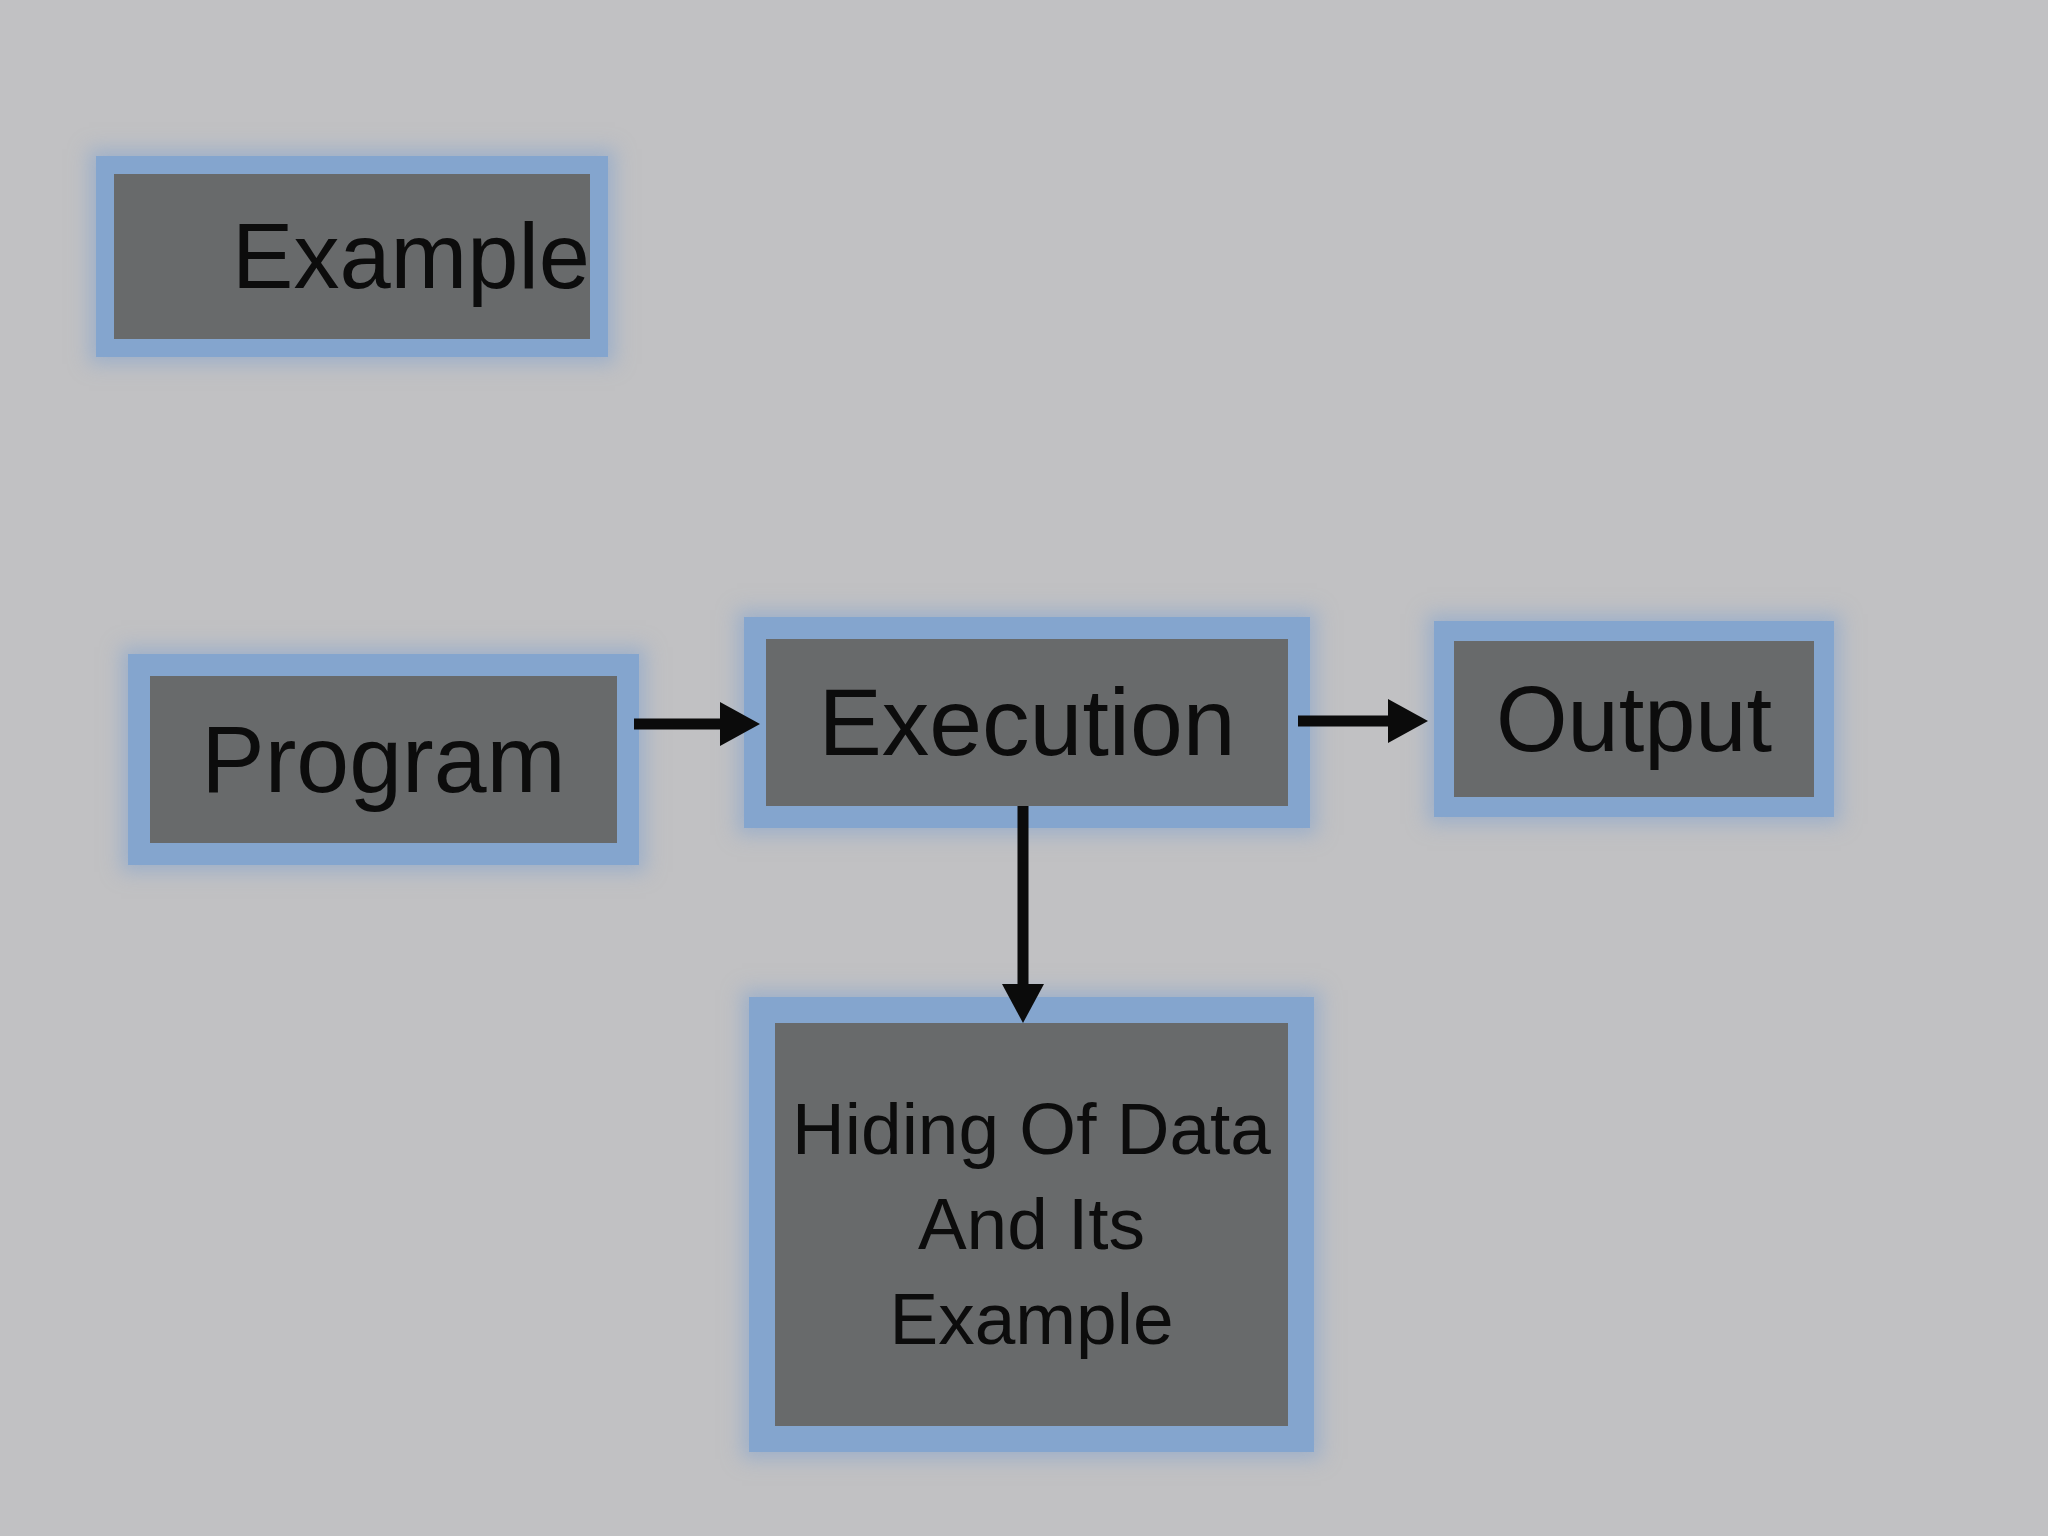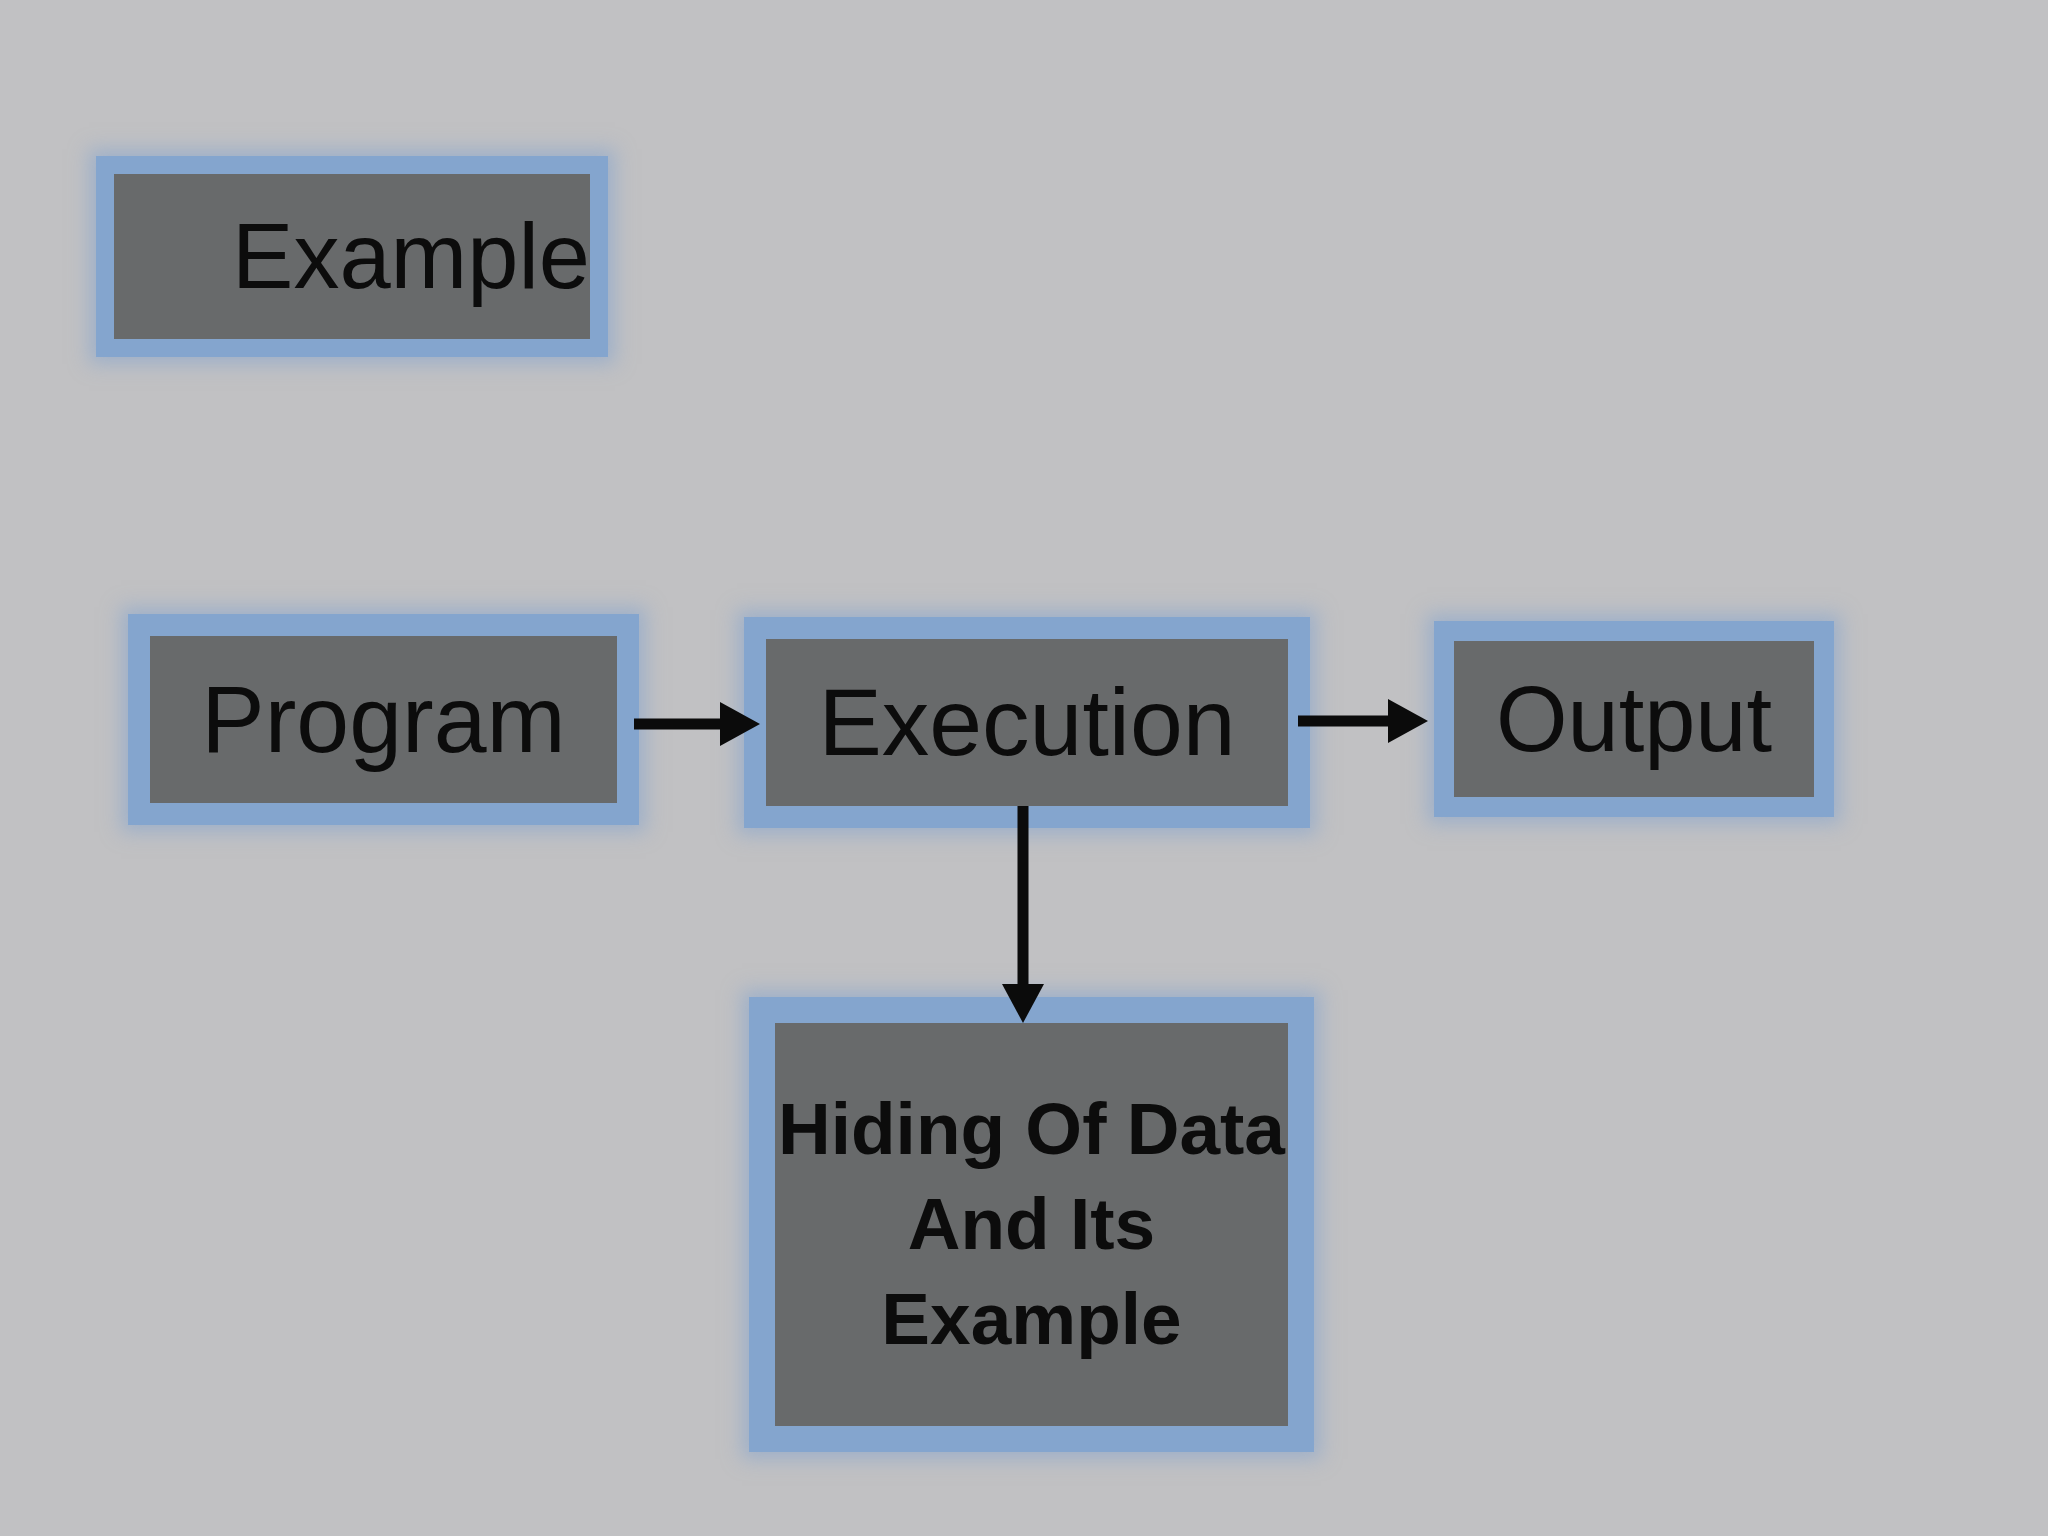--- a/index.html
+++ b/index.html
@@ -29,25 +29,25 @@
     justify-content: center;
     background: var(--box-fill);
     border: 20px solid var(--box-border);
     box-shadow: 0 0 18px 7px rgba(130, 163, 206, 0.55);
     color: var(--text-color);
     text-align: center;
     white-space: nowrap;
   }
   .box .label { display: block; }
   #box-example   { left:  96px; top: 156px; width: 512px; height: 201px; border-width: 18px; font-size: 92px; align-items: flex-end; }
-  #box-program   { left: 128px; top: 614px; width: 511px; height: 211px; border-width: 22px; font-size: 95px; }
+  #box-program   { left: 128px; top: 654px; width: 511px; height: 211px; border-width: 22px; font-size: 95px; }
   #box-execution { left: 744px; top: 617px; width: 566px; height: 211px; border-width: 22px; font-size: 95px; }
   #box-output    { left: 1434px; top: 621px; width: 400px; height: 196px; border-width: 20px; font-size: 92px; }
   #box-hiding    { left: 749px; top: 997px; width: 565px; height: 455px; border-width: 26px;
-                   font-size: 73px; line-height: 1.3; font-weight: bold; }
+                   font-size: 73px; line-height: 1.3; }
   .arrows {
     position: absolute;
     left: 0; top: 0;
     width: 2048px; height: 1536px;
     pointer-events: none;
   }
   .arrow-line {
     stroke: var(--arrow-color);
     stroke-width: 11;
     stroke-linecap: butt;

